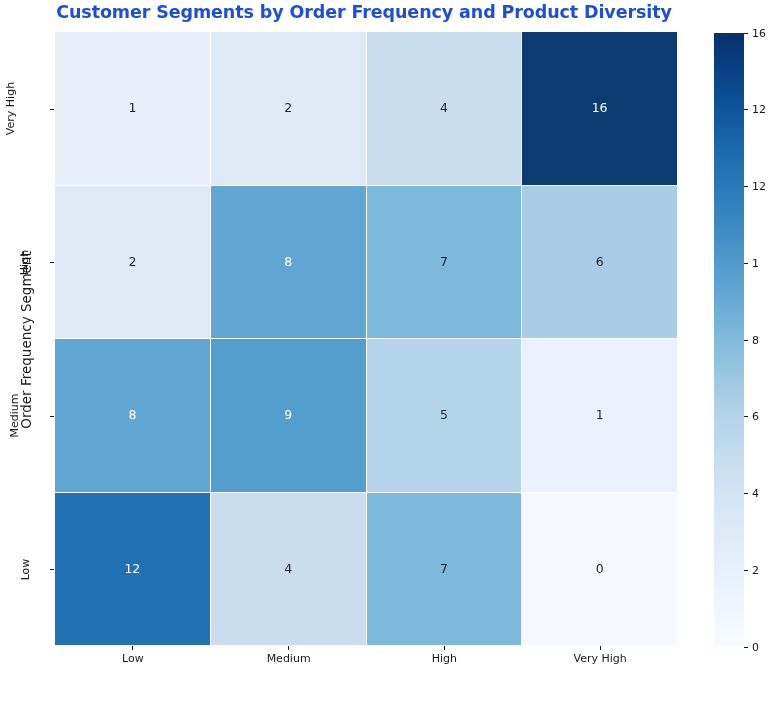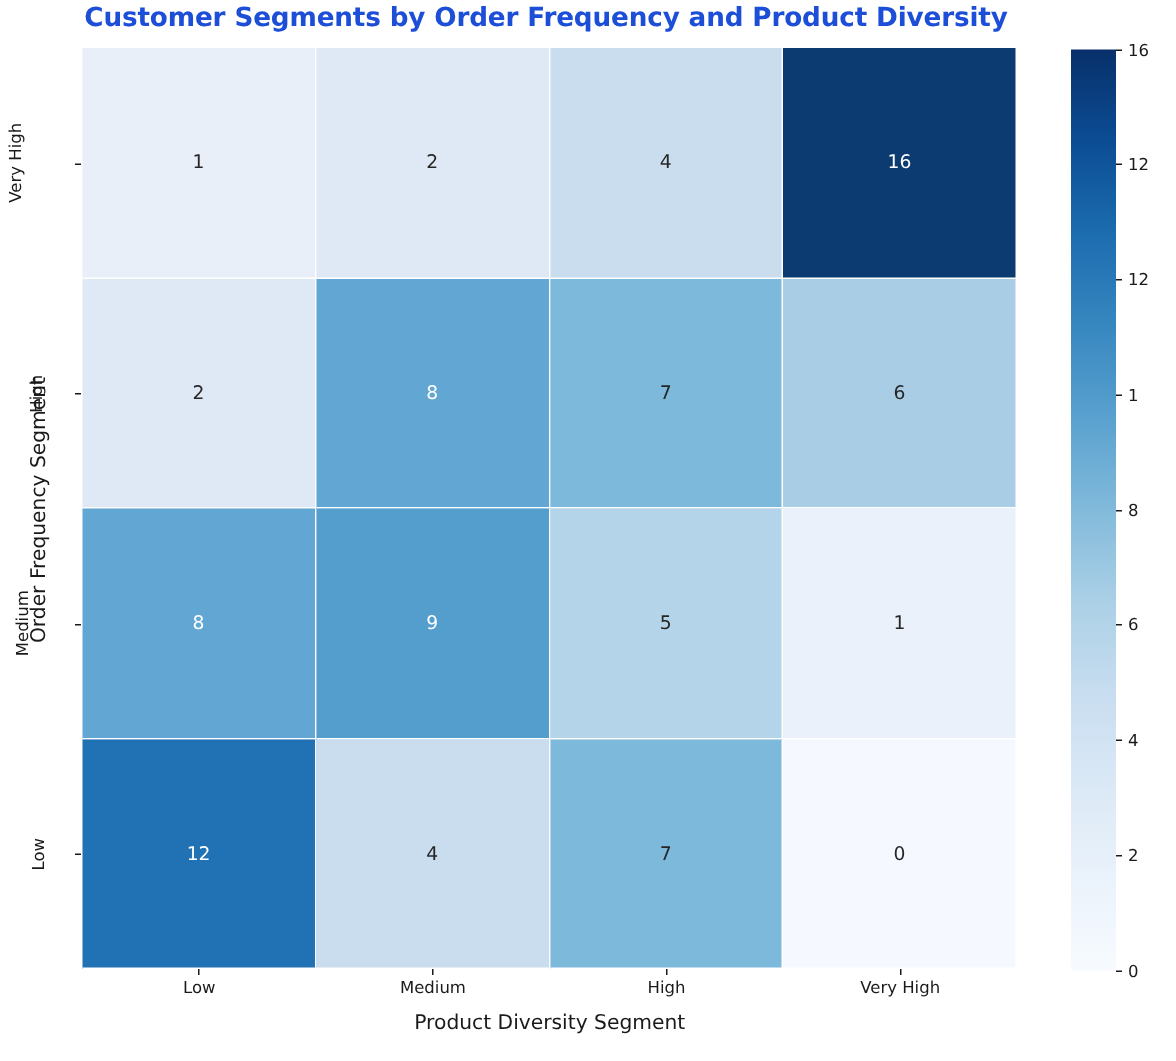--- a/index.html
+++ b/index.html
@@ -284,21 +284,20 @@
       <div class="x-tick-mark-slot">
         <i></i>
       </div>
     </div>
   <div id="x-tick-labels">
       <div class="x-tick">Low</div>
       <div class="x-tick">Medium</div>
       <div class="x-tick">High</div>
       <div class="x-tick">Very High</div>
     </div>
-  <div id="x-axis-title">Product Diversity Segment</div>
 
   <div id="colorbar-wrap">
     <div id="colorbar-gradient" style="background: linear-gradient(to top, rgb(247, 251, 255) 0%, rgb(234, 242, 251) 10%, rgb(219, 233, 246) 20%, rgb(200, 221, 240) 30%, rgb(171, 208, 230) 40%, rgb(130, 186, 219) 50%, rgb(89, 161, 207) 60%, rgb(55, 135, 192) 70%, rgb(28, 108, 176) 80%, rgb(11, 77, 148) 90%, rgb(8, 48, 107) 100%);"></div>
     <div id="colorbar-ticks">
         <div class="cb-tick" style="top: 0px;">
           <i></i>
           <span>16</span>
         </div>
         <div class="cb-tick" style="top: 76.75px;">
           <i></i>

